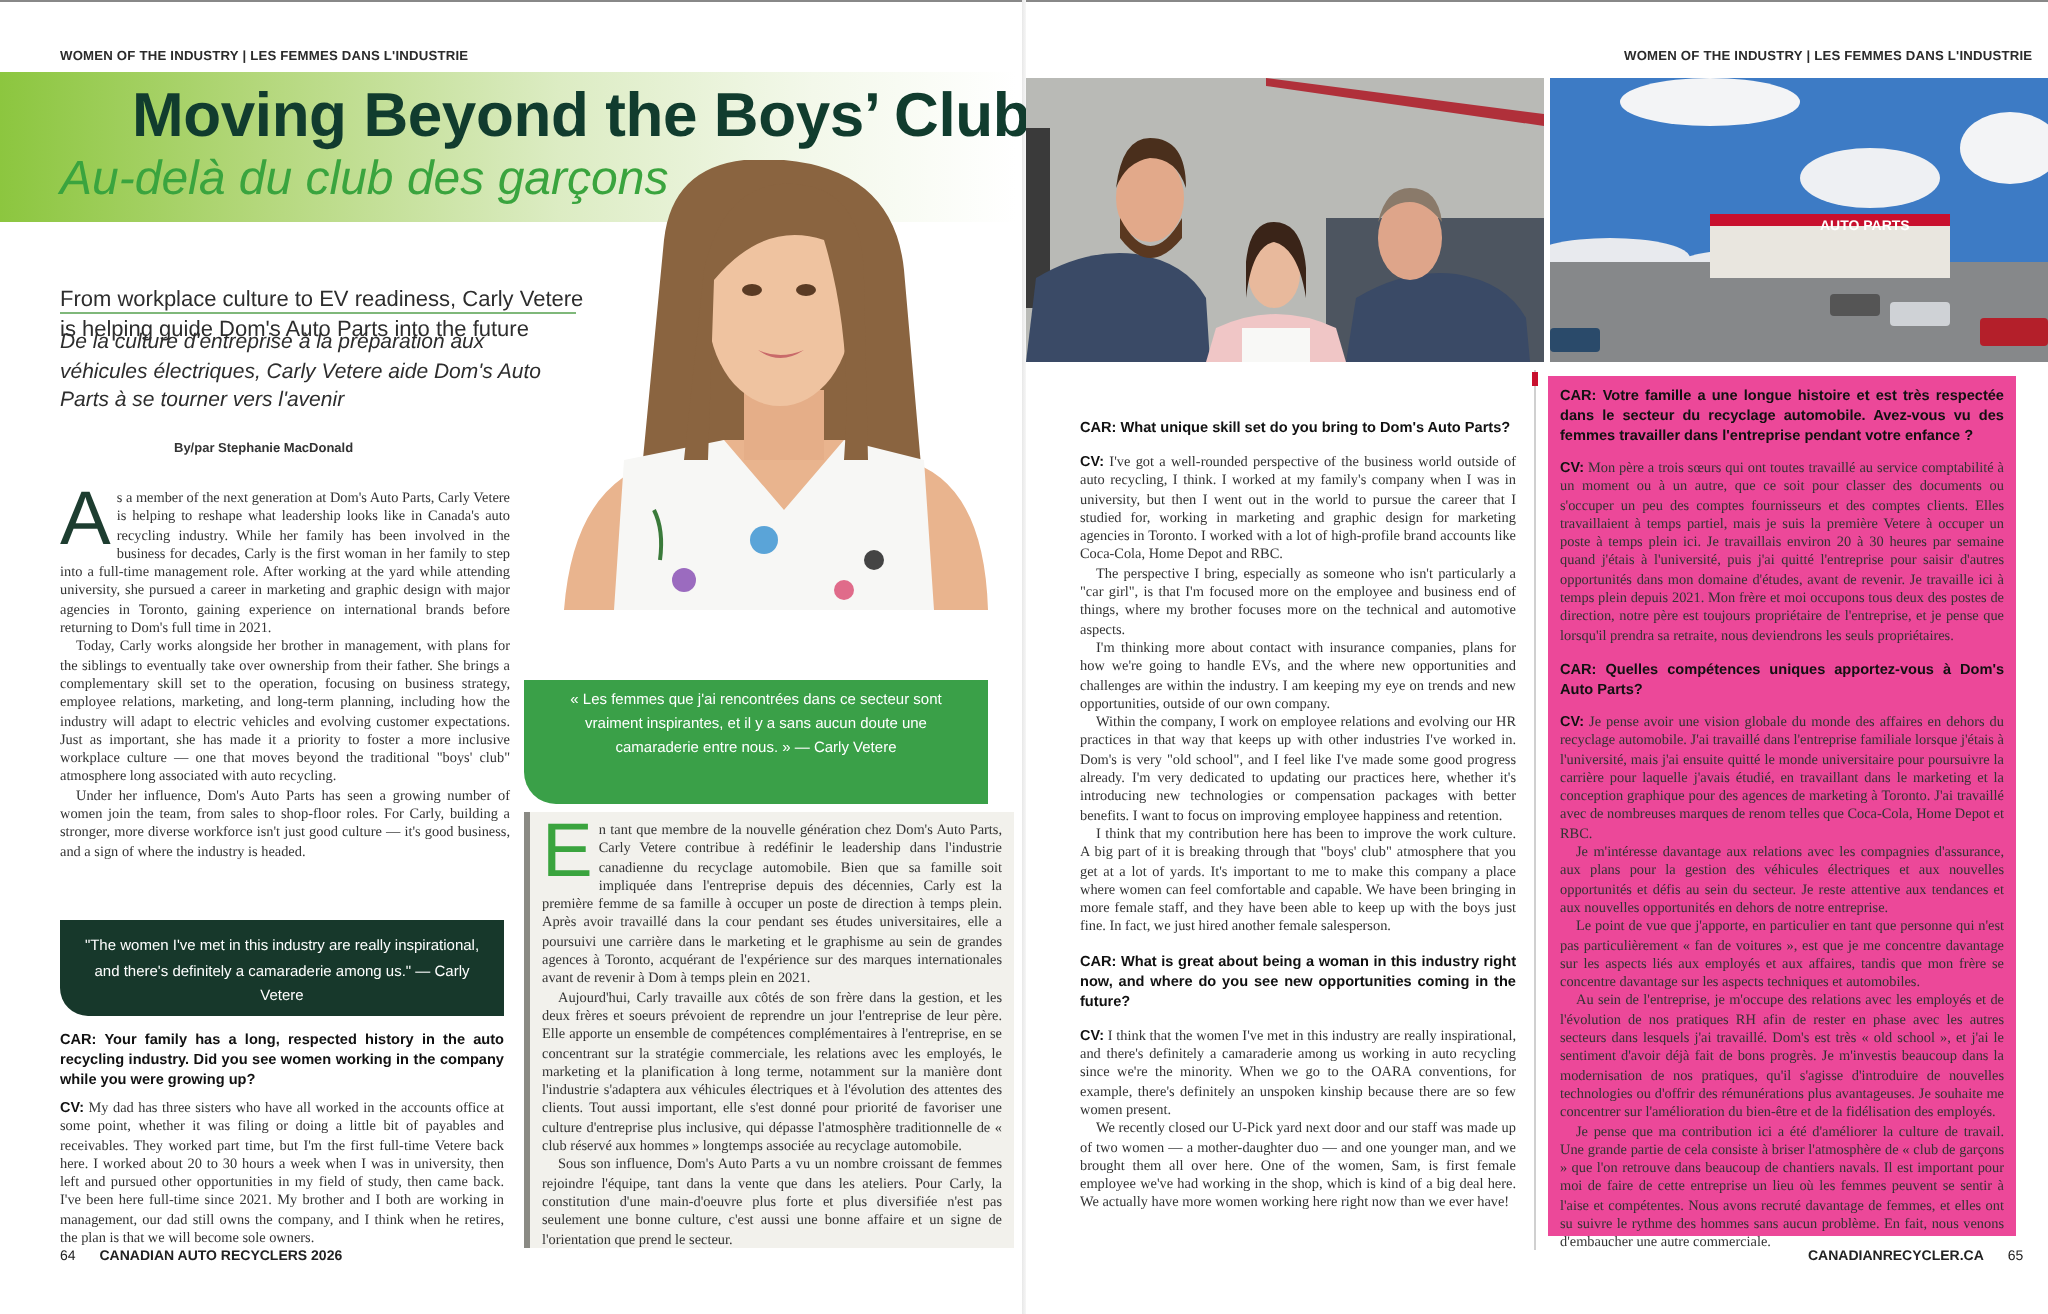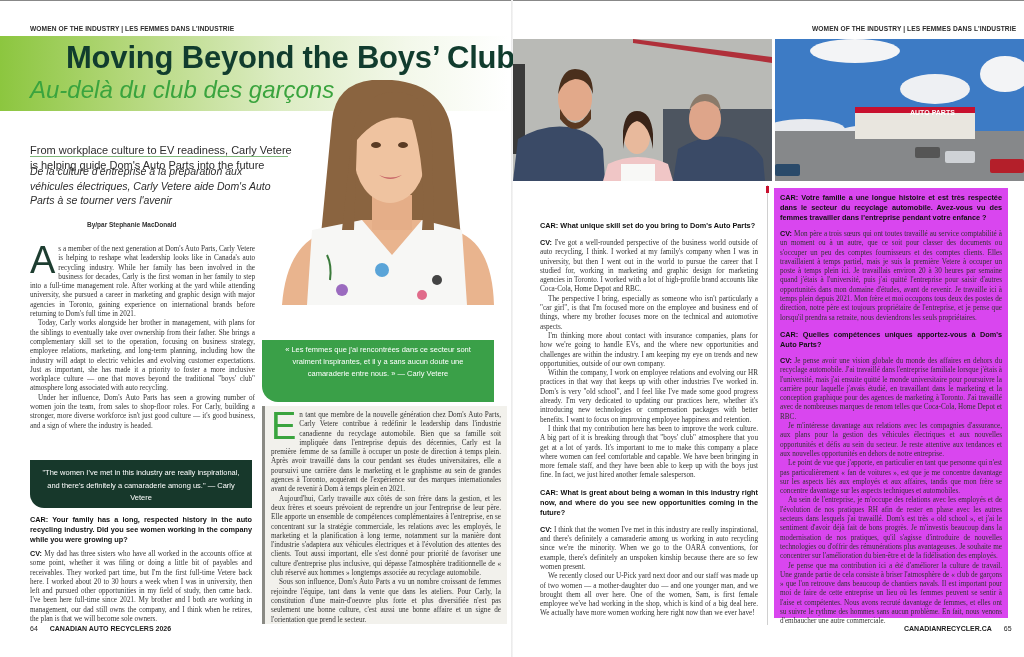--- a/index.html
+++ b/index.html
@@ -43,24 +43,24 @@
 
   .footer-left { position: absolute; left: 30px; top: 625px; font-family: "Liberation Sans", sans-serif; font-size: 7px; color: #222; }
   .footer-left .pg { margin-right: 10px; }
   .footer-left .mag { font-weight: bold; }
   .footer-right { position: absolute; left: 904px; top: 625px; font-family: "Liberation Sans", sans-serif; font-size: 7px; color: #222; }
   .footer-right .site { font-weight: bold; margin-right: 10px; }
 
   .photo-team { position: absolute; left: 513px; top: 39px; width: 259px; height: 142px; overflow: hidden; background: #b5b6b4; }
   .photo-yard { position: absolute; left: 775px; top: 39px; width: 249px; height: 142px; overflow: hidden; background: #3d7bc5; }
 
-  .col-r1 { position: absolute; left: 540px; top: 209px; width: 218px; margin-top: 12px; }
+  .col-r1 { position: absolute; left: 540px; top: 209px; width: 218px; }
   .col-r1 .q-head { margin-bottom: 7px; }
   .col-r1 .q-gap { height: 7px; }
-  .col-r2 { position: absolute; left: 774px; top: 188px; width: 234px; height: 430px; background: #d946ef; padding: 5px 6px 0 6px; }
+  .col-r2 { position: absolute; left: 774px; top: 188px; width: 234px; height: 430px; background: #ec4899; padding: 5px 6px 0 6px; }
   .col-r2 .q-head { margin-bottom: 6px; }
   .col-r2 .q-gap { height: 7px; }
   .divider-v { position: absolute; left: 767px; top: 185px; width: 1px; height: 440px; background: #d0d0d0; }
   .accent-bar { position: absolute; left: 766px; top: 186px; width: 3px; height: 7px; background: #c8102e; }
 </style>
 </head>
 <body>
 
 <div class="topline"></div>
 <div class="spine"></div>

